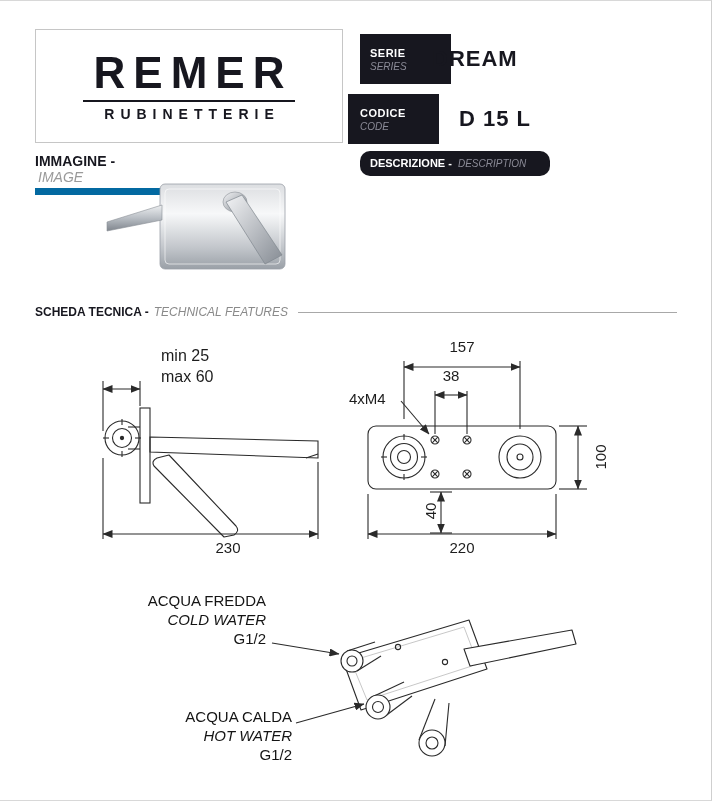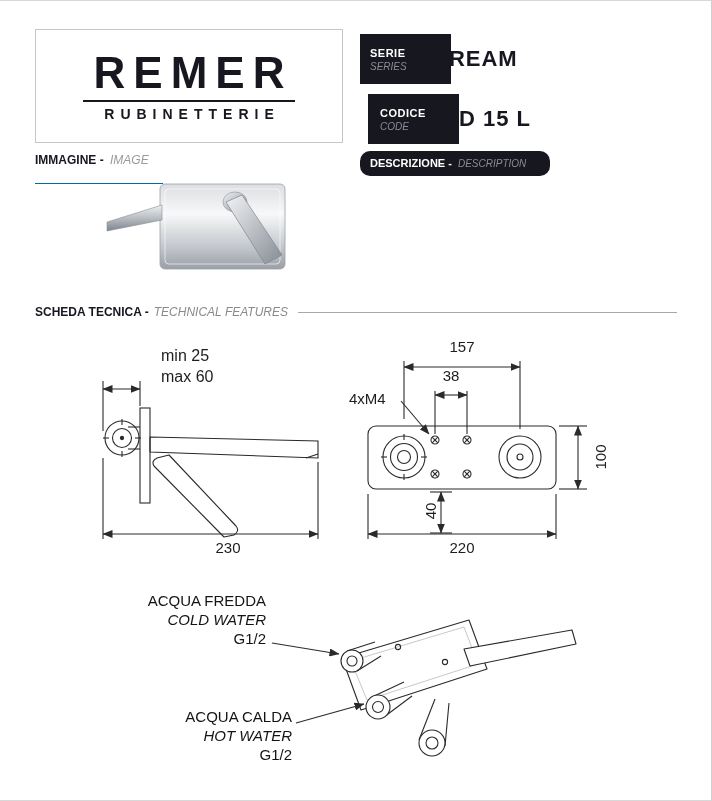--- a/index.html
+++ b/index.html
@@ -18,21 +18,21 @@
   .logo-sub{font-size:14px;font-weight:bold;letter-spacing:6px;color:#17171f;margin-left:6px;}
 
   
   .dark{background:#17171f;}
   .hdr-box{width:91px;height:50px;display:flex;flex-direction:column;justify-content:center;padding-left:10px;box-sizing:border-box;}
   .hdr-box .it{color:#ffffff;font-size:11px;font-weight:bold;letter-spacing:.5px;}
   .hdr-box .en{color:#8b8b97;font-size:10px;font-style:italic;margin-top:2px;}
   .hdr-value{font-size:22px;font-weight:bold;color:#17171f;letter-spacing:1px;line-height:50px;}
 
   
-  .sec-label{font-size:12px;padding-bottom:16px;border-bottom:1px solid #0369a1;}
+  .sec-label{font-size:14px;padding-bottom:3px;border-bottom:7px solid #0369a1;}
   .sec-label .it{font-weight:bold;color:#17171f;}
   .sec-label .en{font-style:italic;color:#9a9a9a;margin-left:3px;}
 
   .descr-bar{width:190px;height:25px;line-height:25px;padding-left:10px;box-sizing:border-box;font-size:11px;border-radius:10px;}
   .descr-bar .it{color:#ffffff;font-weight:bold;}
   .descr-bar .en{color:#8b8b97;font-style:italic;margin-left:3px;font-size:10px;}
   .descr-box{width:313px;height:112px;background:#f2f2f3;padding:10px 12px;box-sizing:border-box;}
   .descr-box .t-it{font-size:10.8px;line-height:1.38;color:#3c3c3c;}
   .descr-box .t-en{font-size:10.8px;line-height:1.38;color:#a0a0a0;margin-top:16px;}
 
@@ -61,21 +61,21 @@
     <div class="logo-rule"></div>
     <div class="logo-sub">RUBINETTERIE</div>
   </div>
 
   <div class="abs dark hdr-box" style="left:360px;top:33px;">
     <span class="it">SERIE</span>
     <span class="en">SERIES</span>
   </div>
   <div class="abs hdr-value" style="left:432px;top:33px;">DREAM</div>
 
-  <div class="abs dark hdr-box" style="left:368px;top:93px;padding-left:12px;">
+  <div class="abs dark hdr-box" style="left:348px;top:93px;padding-left:12px;">
     <span class="it">CODICE</span>
     <span class="en">CODE</span>
   </div>
   <div class="abs hdr-value" style="left:459px;top:93px;">D 15 L</div>
 
   <div class="abs sec-label" style="left:35px;top:152px;width:128px;">
     <span class="it">IMMAGINE -</span>
     <span class="en">IMAGE</span>
   </div>
 

